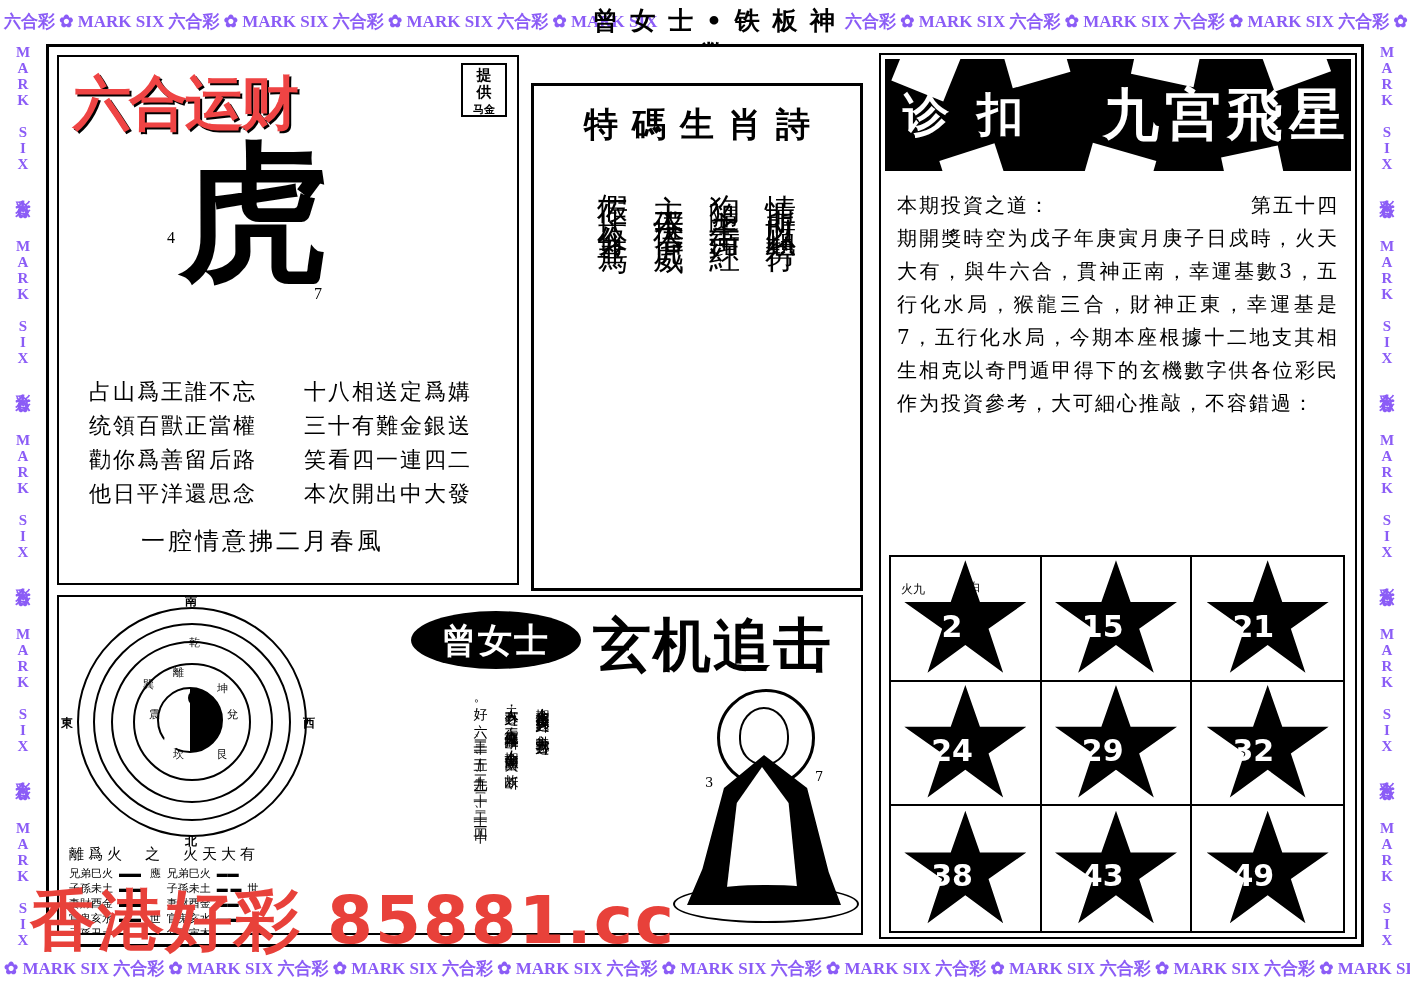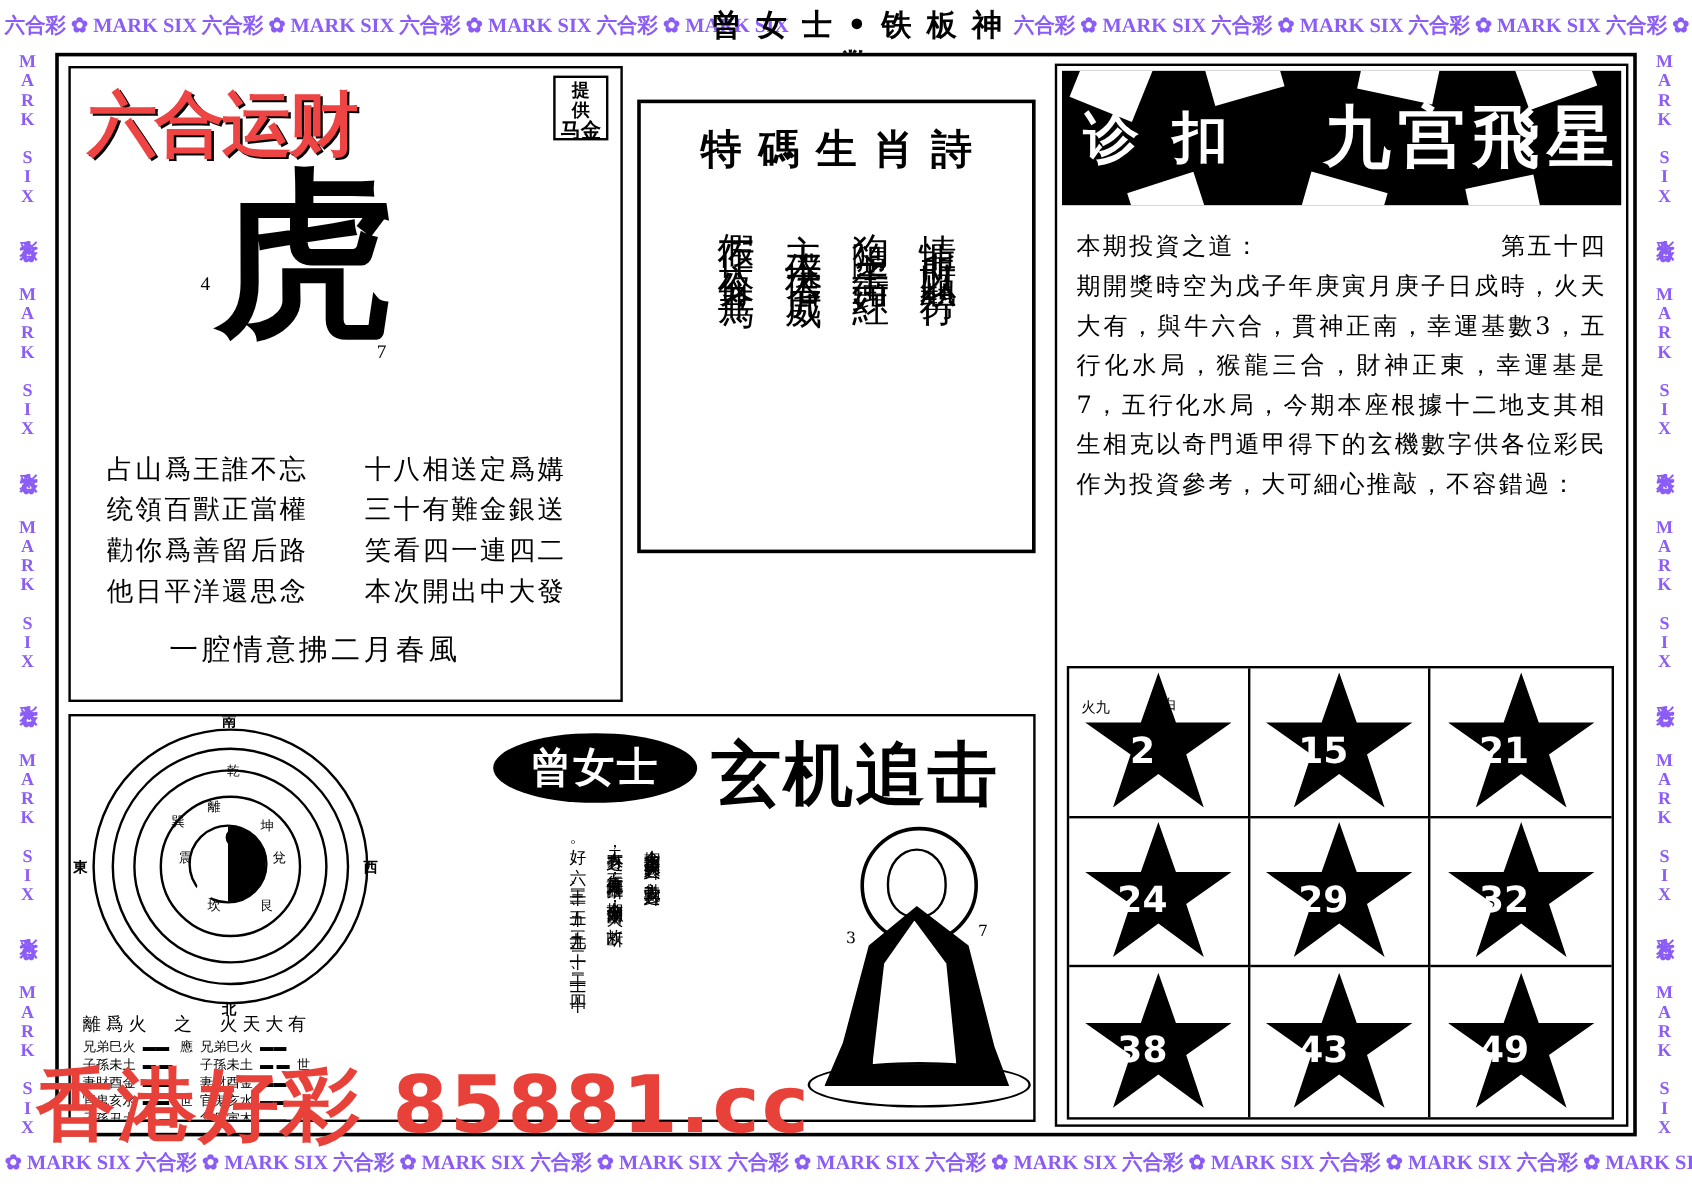--- a/index.html
+++ b/index.html
@@ -23,21 +23,21 @@
   .lucky-title{position:absolute;left:14px;top:8px;font-family:"DejaVu Serif","Liberation Serif",serif;font-size:58px;font-weight:bold;color:#ef4444;letter-spacing:-2px;text-shadow:2px 2px 0 #000;}
   .gongma{position:absolute;right:10px;top:6px;width:46px;height:54px;border:2px solid #000;font-family:"DejaVu Serif",serif;font-size:15px;font-weight:bold;text-align:center;line-height:17px;padding-top:2px;box-sizing:border-box;}
   .bigtiger{position:absolute;left:120px;top:80px;font-family:"DejaVu Serif","Liberation Serif",serif;font-size:150px;font-weight:bold;line-height:150px;color:#000;}
   .num-s1{position:absolute;left:108px;top:172px;font-size:16px;font-family:"Liberation Serif",serif;}
   .num-s2{position:absolute;left:255px;top:228px;font-size:16px;font-family:"Liberation Serif",serif;}
   .poem-l{position:absolute;left:30px;top:318px;font-family:"DejaVu Serif","Liberation Serif",serif;font-size:22px;line-height:34px;letter-spacing:2px;}
   .poem-r{position:absolute;left:245px;top:318px;font-family:"DejaVu Serif","Liberation Serif",serif;font-size:22px;line-height:34px;letter-spacing:2px;text-align:right;}
   .poem-foot{position:absolute;left:60px;top:468px;font-family:"DejaVu Serif","Liberation Serif",serif;font-size:24px;letter-spacing:3px;margin-left:22px;}
 
   
-  .blk-song{position:absolute;left:482px;top:36px;width:332px;height:378px;border:3px solid #000;box-sizing:border-box;}
+  .blk-song{position:absolute;left:482px;top:36px;width:332px;height:508px;border:3px solid #000;box-sizing:border-box;}
   .song-title{text-align:center;font-family:"DejaVu Serif","Liberation Serif",serif;font-size:34px;font-weight:bold;letter-spacing:14px;margin-top:16px;text-indent:14px;}
   .song-body{display:flex;flex-direction:row-reverse;justify-content:center;gap:16px;margin-top:22px;}
   .song-col{writing-mode:vertical-rl;text-orientation:upright;font-family:"DejaVu Serif","Liberation Serif",serif;font-size:31px;line-height:40px;letter-spacing:8px;height:350px;}
 
   
   .blk-right{position:absolute;left:830px;top:6px;width:478px;height:886px;border:2px solid #000;box-sizing:border-box;}
   .nine-banner{position:relative;height:112px;background:#000;margin:4px;overflow:hidden;padding-left:43px;}
   .nine-banner .bt{position:absolute;left:0;top:0;width:100%;text-align:center;color:#fff;font-family:"DejaVu Serif","Liberation Serif",serif;font-size:56px;font-weight:bold;line-height:110px;letter-spacing:6px;}
   .nine-banner .spike{position:absolute;background:#fff;}
   .right-text{padding:14px 16px 6px 16px;font-family:"DejaVu Serif","Liberation Serif",serif;font-size:20px;line-height:33px;letter-spacing:2px;text-align:justify;}
@@ -106,21 +106,21 @@
     <div class="vstrip">MARK SIX 六合彩 ✿ MARK SIX 六合彩 ✿ MARK SIX 六合彩 ✿ MARK SIX 六合彩 ✿ MARK SIX 六合彩 ✿ MARK SIX</div>
   </div>
 
   <div class="inner">
 
     <div class="blk-lucky">
       <div class="lucky-title">六合运财</div>
       <div class="gongma">
         <div>提</div>
         <div>供</div>
-        <div style="font-size:17px;">马金</div>
+        <div style="font-size:11px;">马金</div>
       </div>
       <div class="bigtiger">虎</div>
       <div class="num-s1">4</div>
       <div class="num-s2">7</div>
 
       <div class="poem-l">
         <div>占山爲王誰不忘</div>
         <div>统領百獸正當權</div>
         <div>勸你爲善留后路</div>
         <div>他日平洋還思念</div>

